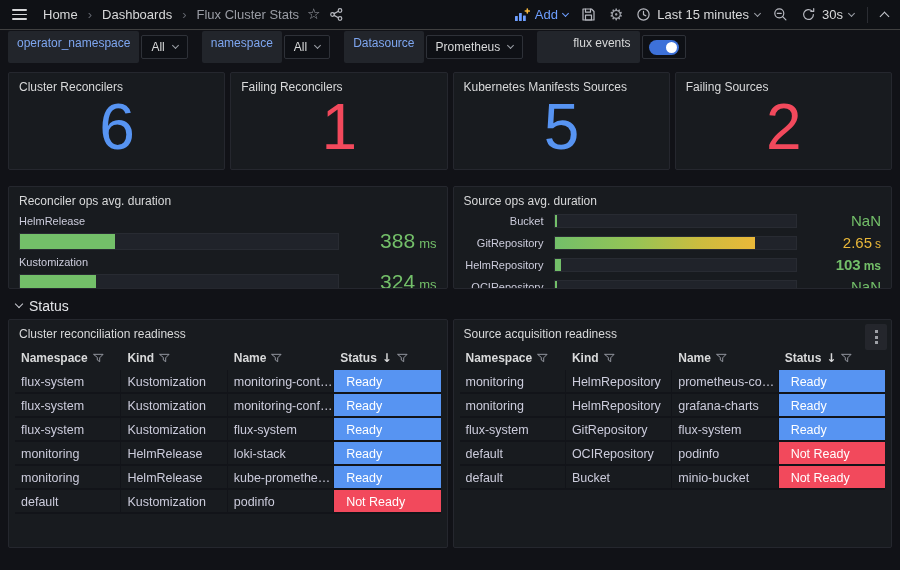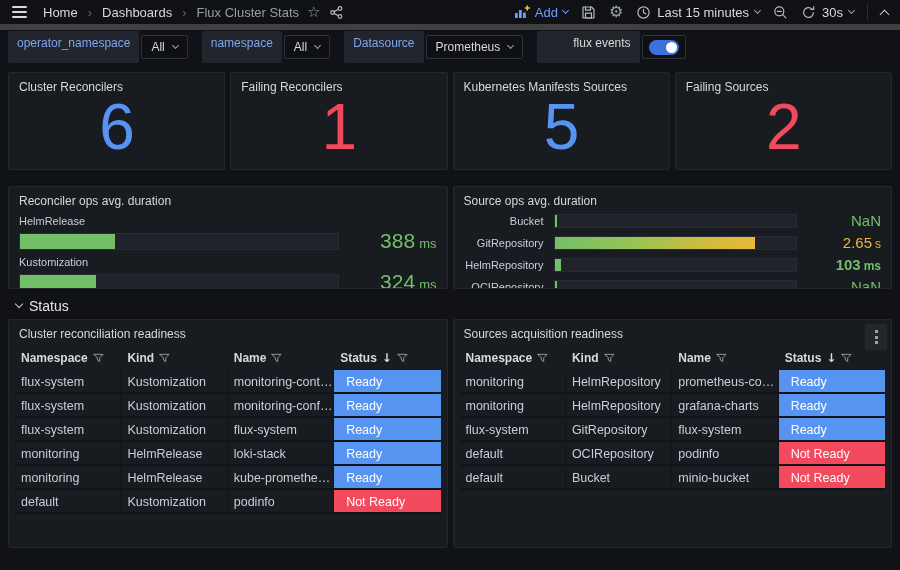--- a/index.html
+++ b/index.html
@@ -2,21 +2,21 @@
 <html><head>
 <meta charset="utf-8">
 <style>
   html,body{margin:0;padding:0;width:900px;height:570px;overflow:hidden;
     background:#111217;font-family:"Liberation Sans",sans-serif;
     -webkit-font-smoothing:antialiased;}
   *{box-sizing:border-box;}
 
   
   .topnav{height:30px;display:flex;align-items:center;gap:8px;padding:0 12px;
-    background:#0f1115;border-bottom:6px solid #404040;}
+    background:#0f1115;border-bottom:1px solid #404040;}
   .hamburger{display:flex;flex-direction:column;gap:3px;margin-right:8px;cursor:pointer;}
   .hamburger span{display:block;width:15px;height:1.8px;background:#d8d9da;border-radius:1px;}
   .crumb{font-size:13px;color:#d8d9da;font-weight:500;}
   .crumb.current{color:#9a9da5;font-weight:400;}
   .crumb-sep{color:#62656d;font-size:13px;margin:0 2px;}
   .glyph{color:#9da0a8;font-size:15px;line-height:1;font-family:"DejaVu Sans",sans-serif;}
   .nav-right{margin-left:auto;display:flex;align-items:center;gap:13px;}
   .icon{display:flex;align-items:center;color:#b7b9c0;}
   .icon svg{stroke:#b7b9c0;fill:none;stroke-width:1.2;stroke-linecap:round;stroke-linejoin:round;}
   .add-btn{display:flex;align-items:center;gap:5px;color:#6E9FFF;font-size:13px;font-weight:500;}
@@ -350,21 +350,21 @@
           </div>
           <div class="trow">
             <div class="td">default</div>
             <div class="td">Kustomization</div>
             <div class="td">podinfo</div>
             <div class="td status" style="background: rgb(242, 73, 92);">Not Ready</div>
           </div>
         </div>
       </div>
       <div class="panel">
-        <div class="panel-title">Sources acquisition readiness</div>
+        <div class="panel-title">Source acquisition readiness</div>
         <div class="kebab">
           <span class="kdot"></span>
           <span class="kdot"></span>
           <span class="kdot"></span>
         </div>
         <div class="table-wrap">
           <div class="thead">
             <div class="th">
               <span>Namespace</span>
               <span class="icon">

